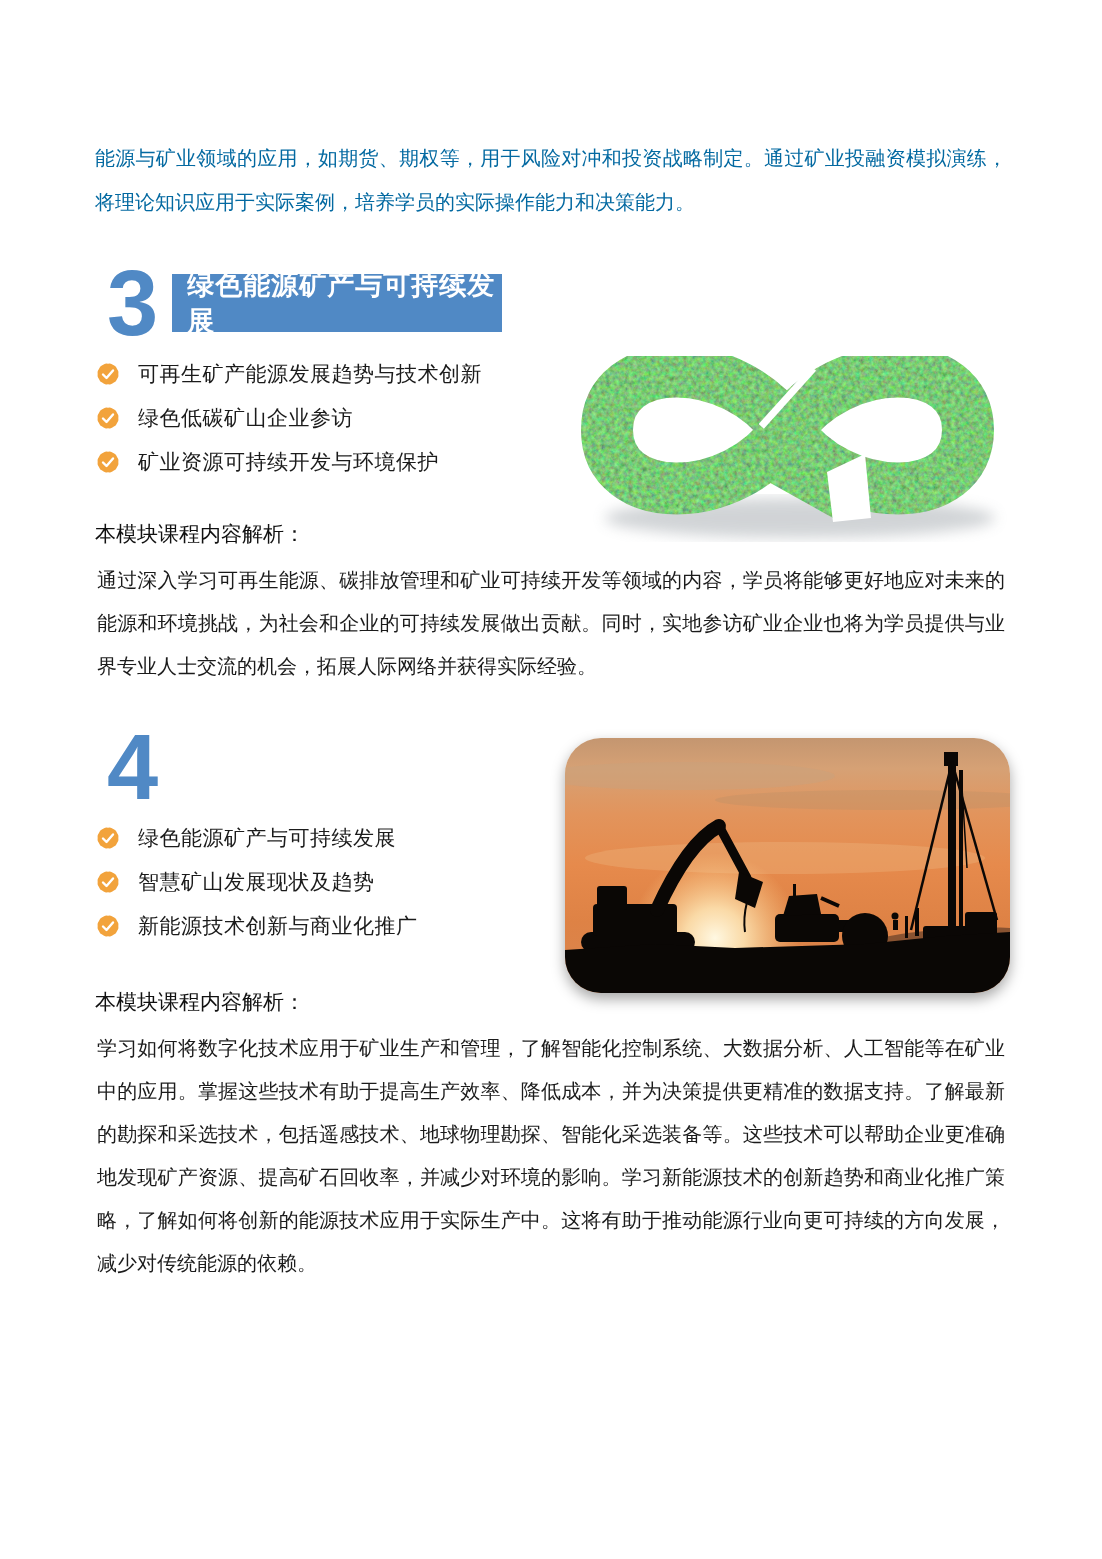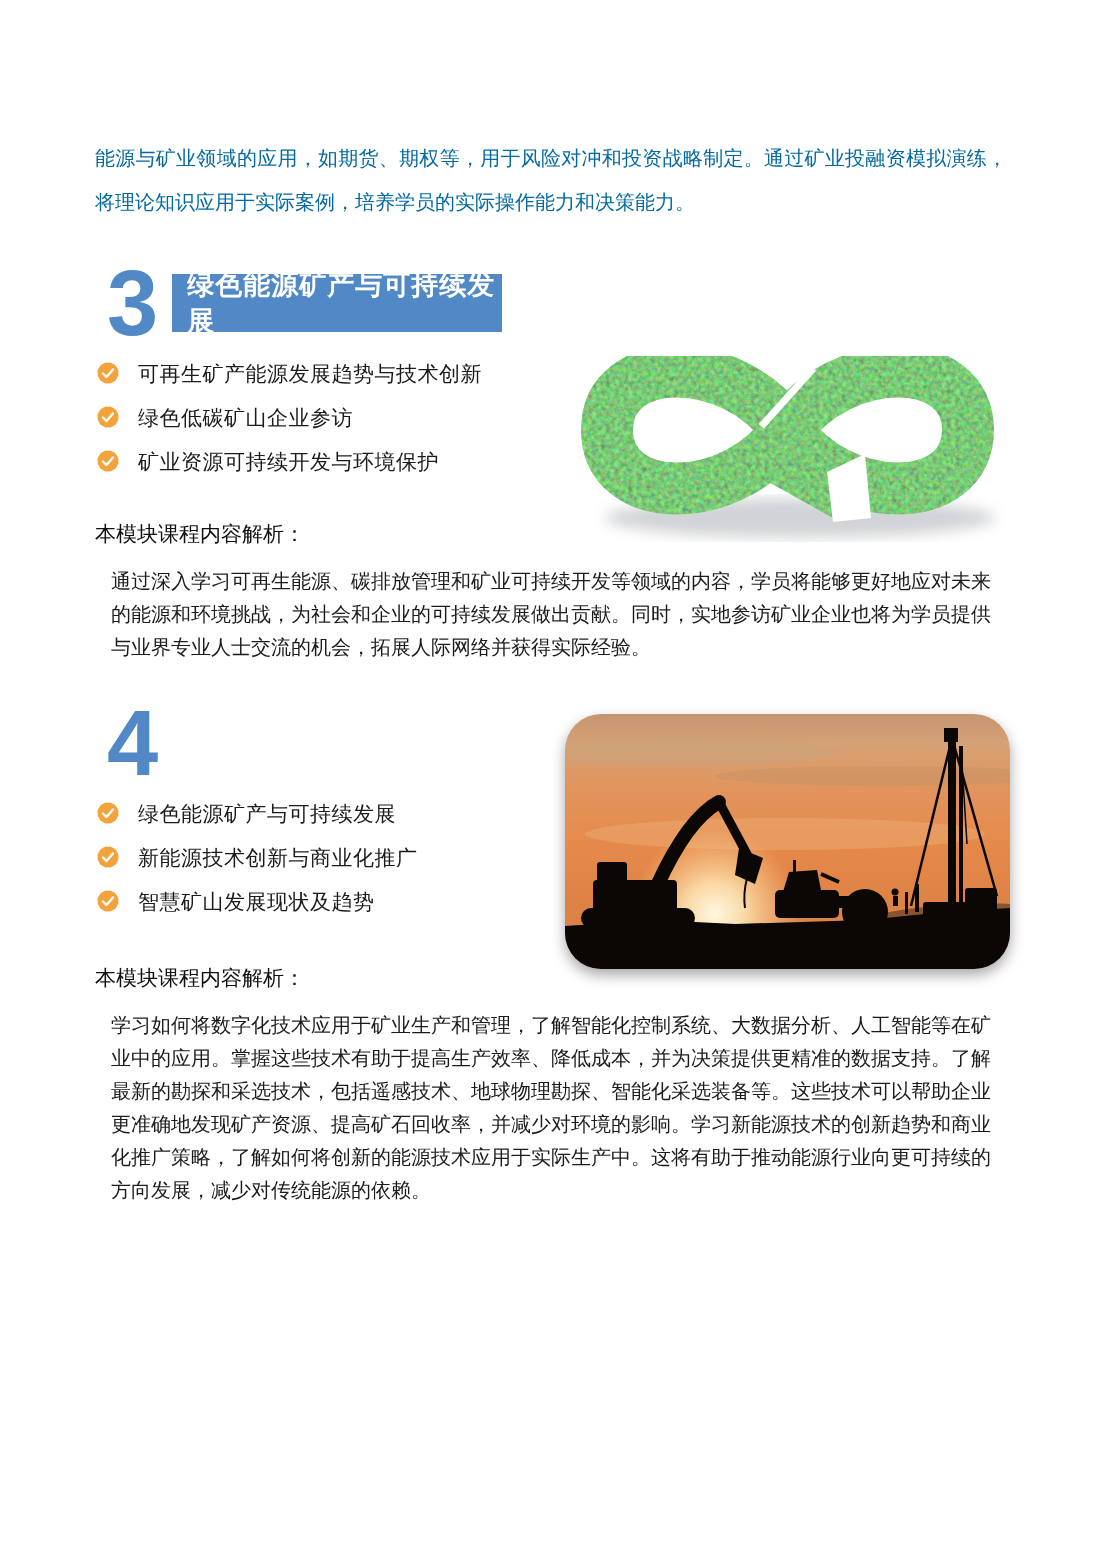--- a/index.html
+++ b/index.html
@@ -26,30 +26,30 @@
   }
   .module-titlebox{
     width:330px;height:58px;background:#5089c5;
     display:flex;align-items:center;justify-content:center;
   }
   .module-title{color:#ffffff;font-size:27px;font-weight:bold;letter-spacing:1px;padding-left:15px;}
 
   
   .bullets{list-style:none;margin:26px 0 0 0;padding:0;width:470px;}
   .bullets li{
-    display:flex;align-items:flex-start;margin-bottom:17px;height:27px;
+    display:flex;align-items:center;margin-bottom:17px;height:27px;
     font-size:21px;color:#1b1b1b;letter-spacing:0.5px;
   }
   .badge{width:26px;height:26px;flex:0 0 26px;margin-right:17px;}
 
   
   .analysis{margin-top:44px;}
   .module-4 .analysis{margin-top:48px;}
   .analysis-heading{font-size:21px;font-weight:normal;color:#111;margin:0 0 10px 0;line-height:30px;}
-  .analysis-text{font-size:20px;line-height:33px;text-align:justify;margin:16px;color:#1b1b1b;}
+  .analysis-text{font-size:20px;line-height:43px;text-align:justify;margin:2px;color:#1b1b1b;}
 
   
   .figure{position:absolute;}
   .figure-infinity{left:470px;top:50px;width:445px;height:225px;}
   .figure-sunset{
     left:470px;top:2px;width:445px;height:255px;border-radius:36px;overflow:hidden;
     box-shadow:0 6px 14px rgba(0,0,0,0.35);
   }
   .figure svg{display:block;width:100%;height:100%;}
 </style>
@@ -154,32 +154,32 @@
       </li>
       <li>
         <svg class="badge" viewBox="0 0 26 26">
           <g fill="#f2a33c">
               <rect x="4" y="4" width="18" height="18" rx="5"></rect>
               <rect x="4" y="4" width="18" height="18" rx="5" transform="rotate(30 13 13)"></rect>
               <rect x="4" y="4" width="18" height="18" rx="5" transform="rotate(60 13 13)"></rect>
             </g>
           <polyline points="8,13.5 11.5,17 18,9.5" fill="none" stroke="#ffffff" stroke-width="2.4" stroke-linecap="round" stroke-linejoin="round"></polyline>
         </svg>
+        <span>智慧矿山发展现状及趋势</span>
+      </li>
+      <li>
+        <svg class="badge" viewBox="0 0 26 26">
+          <g fill="#f2a33c">
+              <rect x="4" y="4" width="18" height="18" rx="5"></rect>
+              <rect x="4" y="4" width="18" height="18" rx="5" transform="rotate(30 13 13)"></rect>
+              <rect x="4" y="4" width="18" height="18" rx="5" transform="rotate(60 13 13)"></rect>
+            </g>
+          <polyline points="8,13.5 11.5,17 18,9.5" fill="none" stroke="#ffffff" stroke-width="2.4" stroke-linecap="round" stroke-linejoin="round"></polyline>
+        </svg>
         <span>新能源技术创新与商业化推广</span>
-      </li>
-      <li>
-        <svg class="badge" viewBox="0 0 26 26">
-          <g fill="#f2a33c">
-              <rect x="4" y="4" width="18" height="18" rx="5"></rect>
-              <rect x="4" y="4" width="18" height="18" rx="5" transform="rotate(30 13 13)"></rect>
-              <rect x="4" y="4" width="18" height="18" rx="5" transform="rotate(60 13 13)"></rect>
-            </g>
-          <polyline points="8,13.5 11.5,17 18,9.5" fill="none" stroke="#ffffff" stroke-width="2.4" stroke-linecap="round" stroke-linejoin="round"></polyline>
-        </svg>
-        <span>智慧矿山发展现状及趋势</span>
       </li>
     </ul>
 
     <div class="figure figure-sunset">
       <svg viewBox="0 0 445 255">
         <defs>
           <linearGradient id="sky" x1="0" y1="0" x2="0" y2="1">
             <stop offset="0%" stop-color="#c49670"></stop>
             <stop offset="12%" stop-color="#d6a175"></stop>
             <stop offset="30%" stop-color="#e2945c"></stop>

